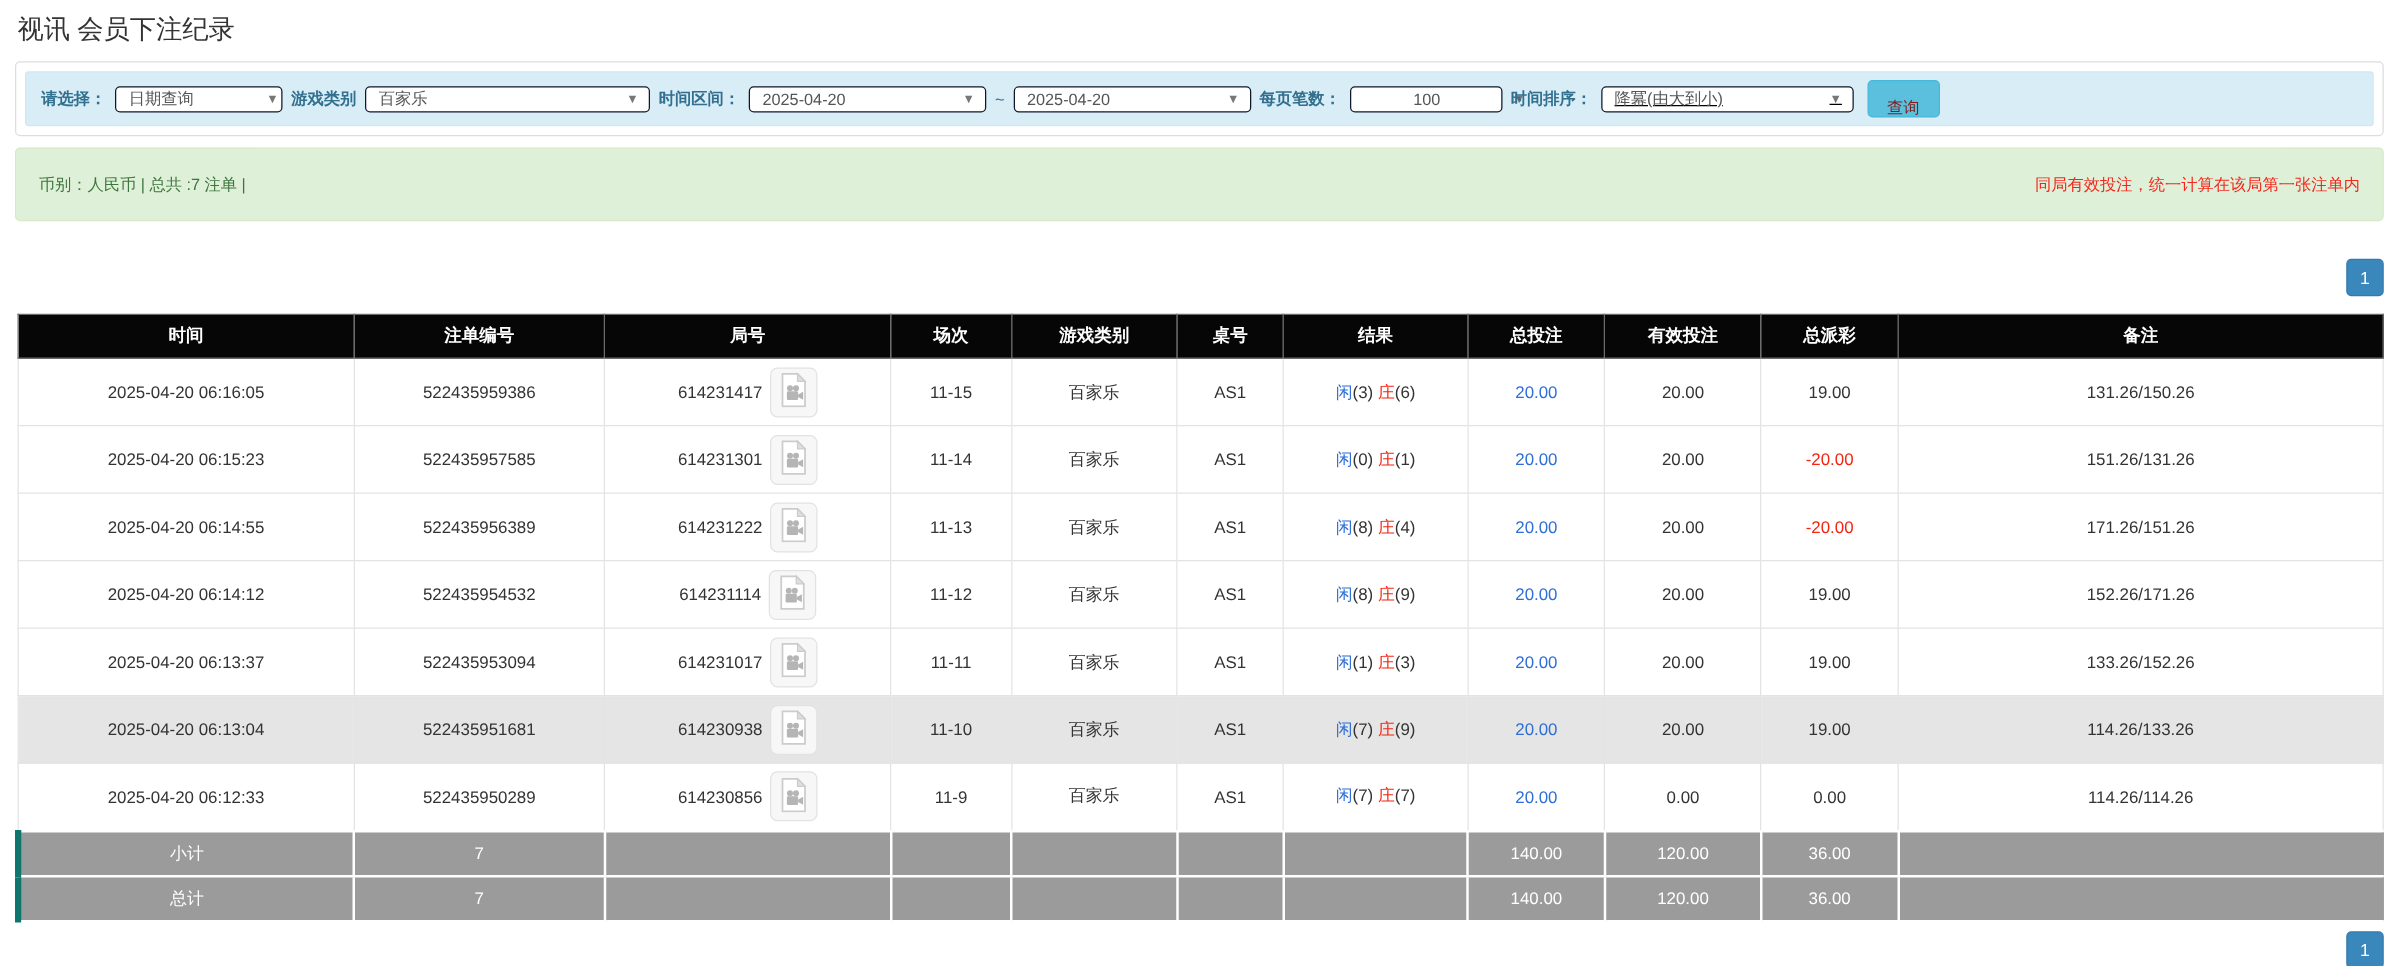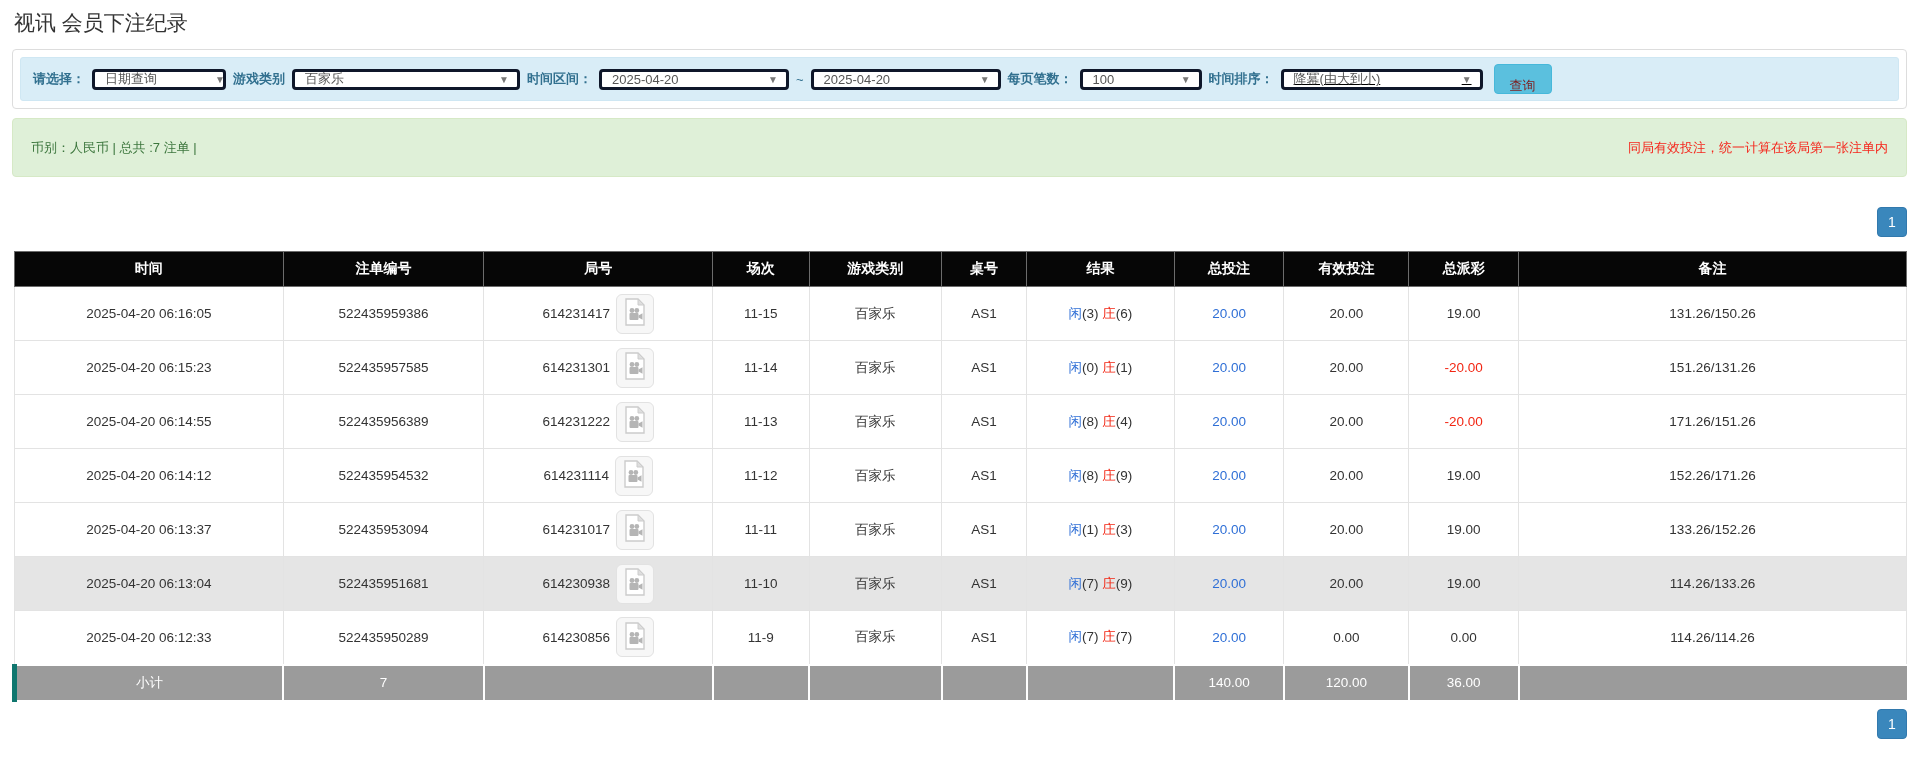--- a/index.html
+++ b/index.html
@@ -7,26 +7,26 @@
     font-family: "Liberation Sans", "DejaVu Sans", sans-serif; }
   body { padding: 0 12px; position: relative; }
 
   .page-title { font-size: 21px; color: #333; font-weight: 400; padding: 9px 2px 12px 2px; }
 
   
   .filter-panel { border: 1px solid #ddd; border-radius: 4px; background: #fff; padding: 7px; }
   .filter-bar { background: #d9edf7; border: 1px solid #cfe7f3; border-radius: 3px;
     display: flex; align-items: center; gap: 7px; padding: 6px 12px; height: 44px; }
   .f-label { color: #31708f; font-weight: bold; font-size: 13px; white-space: nowrap; }
-  .combo { display: inline-flex; align-items: center; background: #fff; border: 3px solid #0f172a;
+  .combo { display: inline-flex; align-items: center; background: #fff; border: 1px solid #0f172a;
     border-radius: 4px; height: 21px; cursor: pointer; gap: 40px; }
   .combo .txt { padding: 0 10px; font-size: 13px; color: #555; white-space: nowrap; }
   .combo .caret { width: 26px; text-align: center; color: #777; font-size: 10px; flex: none; margin-left: auto; }
   .w1 { width: 134px; } .w2 { width: 228px; } .w3 { width: 190px; }
-  .w4 { width: 122px; } .w5 { width: 202px; text-decoration: underline; }
+  .w4 { width: 122px; padding-left: 40px; } .w5 { width: 202px; text-decoration: underline; }
   .tilde { color: #31708f; font-size: 13px; }
   .btn-query { background: #5bc0de; border: 1px solid #46b8da; color: #7f1d1d; border-radius: 4px;
     font-size: 13px; height: 30px; padding: 12px 15px; cursor: pointer; margin-left: 4px; text-align: center; }
 
   
   .summary-bar { margin-top: 9px; background: #dff0d8; border: 1px solid #d6e9c6; border-radius: 4px;
     padding: 0 18px; height: 59px; display: flex; align-items: center; justify-content: space-between; }
   .summary-left { color: #3c763d; font-size: 13px; }
   .summary-right { color: #f5261c; font-size: 13px; }
 
@@ -374,18 +374,31 @@
       <td></td>
         <td></td>
       <td></td>
         <td></td>
       <td></td>
       <td>140.00</td>
       <td>120.00</td>
       <td>36.00</td>
       <td></td>
     </tr>
+    <tr class="summary-row">
+      <td>总计</td>
+      <td>7</td>
+      <td></td>
+        <td></td>
+      <td></td>
+        <td></td>
+      <td></td>
+      <td>140.00</td>
+      <td>120.00</td>
+      <td>36.00</td>
+      <td></td>
+    </tr>
   </tbody>
 </table>
 
 <div class="pager pager-bottom">
   <span class="page-btn">1</span>
 </div>
 
 </body></html>

